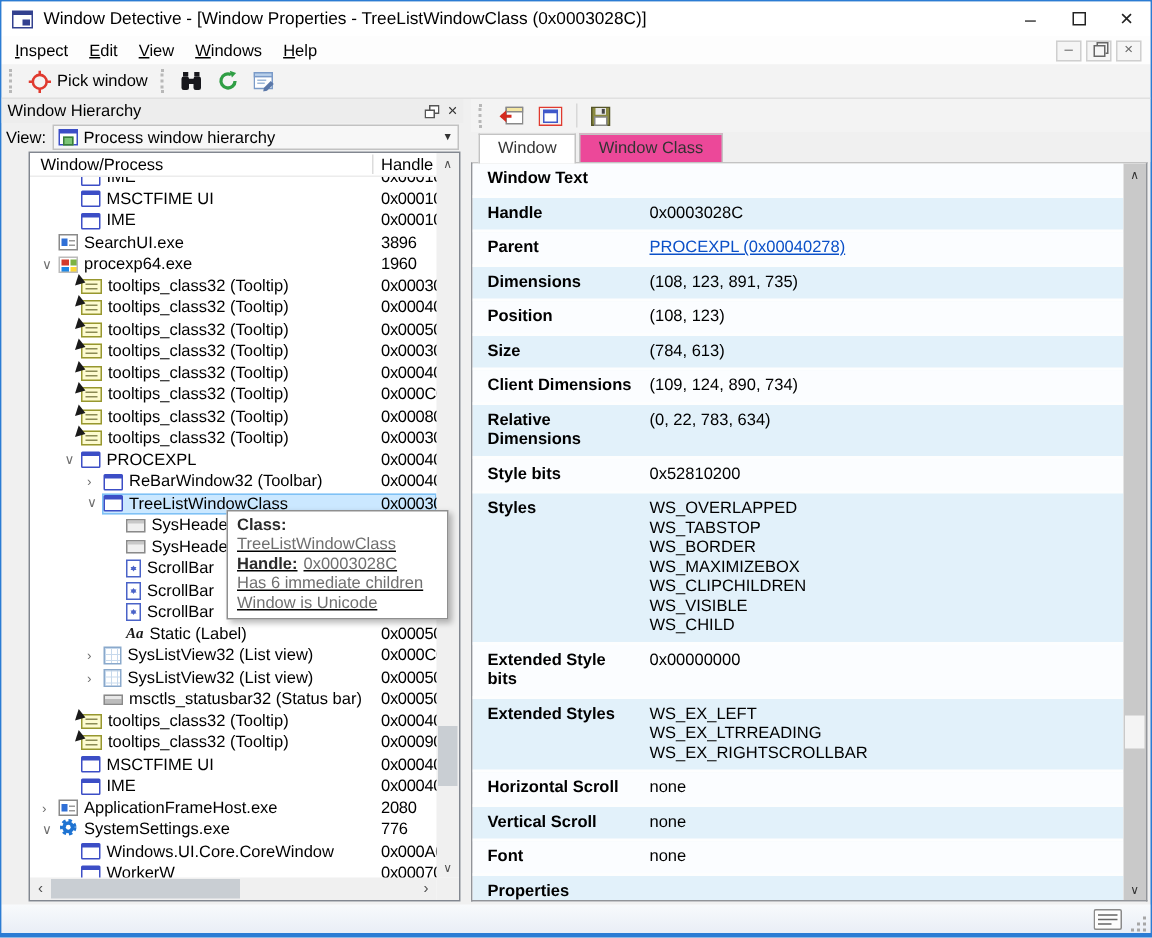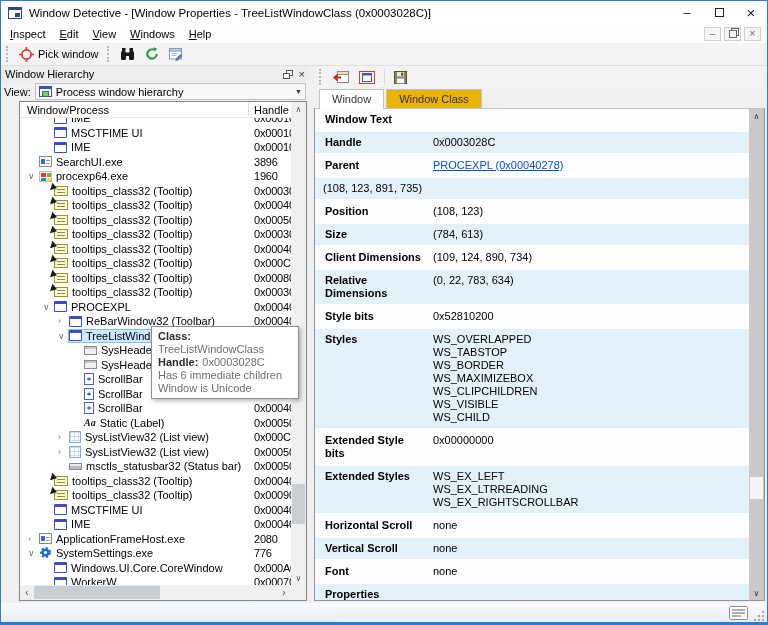--- a/index.html
+++ b/index.html
@@ -96,30 +96,30 @@
   .vscroll .arr { position:absolute; left:0; width:15px; height:14px; display:flex; align-items:center; justify-content:center; font-size:8px; color:#505050; }
   .vscroll .arr.up { top:0; } .vscroll .arr.dn { bottom:0; }
   .vthumb { position:absolute; left:1px; width:13px; background:#c9ced3; }
   .hscroll { position:absolute; left:0; right:15px; bottom:0; height:15px; background:#f0f0f0; }
   .hscroll .arr { position:absolute; top:0; width:14px; height:15px; display:flex; align-items:center; justify-content:center; font-size:10px; color:#505050; }
   .hscroll .arr.lf { left:0; } .hscroll .arr.rt { right:0; }
   .hthumb { position:absolute; top:1px; height:13px; background:#c9ced3; }
   .scroll-corner { position:absolute; right:0; bottom:0; width:15px; height:15px; background:#f0f0f0; }
 
   
-  .tree-tooltip { position:absolute; left:131px; top:224px; width:148px; background:#fff; border:1px solid #8f8f8f;
-      box-shadow:2px 2px 4px rgba(0,0,0,.28); padding:3px 6px; z-index:5; line-height:13px; }
+  .tree-tooltip { position:absolute; left:131px; top:238px; width:148px; background:#fff; border:1px solid #8f8f8f;
+      box-shadow:2px 2px 4px rgba(0,0,0,.28); padding:3px 6px; z-index:5; line-height:13px;text-decoration:underline; }
   .tt-label { font-weight:bold; color:#2b2b2b; margin-right:4px; }
   .tt-label.w { display:inline-block; min-width:36px; }
   .tt-val, .tt-info { color:#6f6f6f; }
 
   
   .rp-toolbar { height:22px; background:#f3f3f3; display:flex; align-items:center; padding-left:2px; flex:none; }
   .rp-tabs { height:20px; display:flex; align-items:flex-end; padding-left:5px; background:#f0f0f0; flex:none; position:relative; z-index:2; }
-  .tab { padding:3px 12px 3px 12px; border:1px solid #c3c3c3; border-bottom:none; background:#eab308; margin-right:2px; color:#333; }
+  .tab { padding:3px 12px 3px 12px; border:1px solid #c3c3c3; border-bottom:none; background:#ec4899; margin-right:2px; color:#333; }
   .tab.active { background:#fff; position:relative; margin-bottom:-1px; padding-bottom:4px; z-index:3; }
   .rp-content { flex:1; border:1px solid #919499; border-top:1px solid #c3c3c3; background:#fff; margin:0 2px 2px 0; position:relative; overflow:hidden; }
   .prop-rows { position:absolute; left:0; top:0; right:15px; bottom:0; overflow:hidden; }
   .prow { display:flex; align-items:flex-start; background:#fbfdff; border-bottom:2px solid #fdfefe; }
   .prow.alt { background:#e2f1fa; }
   .plabel { width:110px; flex:none; padding:4px 2px 4px 10px; font-weight:bold; line-height:13px; }
   .pvalue { flex:1; padding:4px 0 4px 8px; line-height:13px; min-height:21px; }
   .pline { line-height:13px; }
   .plink { color:#0b50c8; text-decoration:underline; }
   .ptr { display:flex; line-height:15px;margin-top:23px; }
@@ -543,20 +543,21 @@
             </div>
             <div class="prow alt">
               <div class="plabel">Handle</div>
               <div class="pvalue">0x0003028C</div>
             </div>
             <div class="prow">
               <div class="plabel">Parent</div>
               <div class="pvalue"><span class="plink">PROCEXPL (0x00040278)</span></div>
             </div>
             <div class="prow alt">
+              <div class="plabel">Dimensions</div>
               <div class="pvalue">(108, 123, 891, 735)</div>
             </div>
             <div class="prow">
               <div class="plabel">Position</div>
               <div class="pvalue">(108, 123)</div>
             </div>
             <div class="prow alt">
               <div class="plabel">Size</div>
               <div class="pvalue">(784, 613)</div>
             </div>

